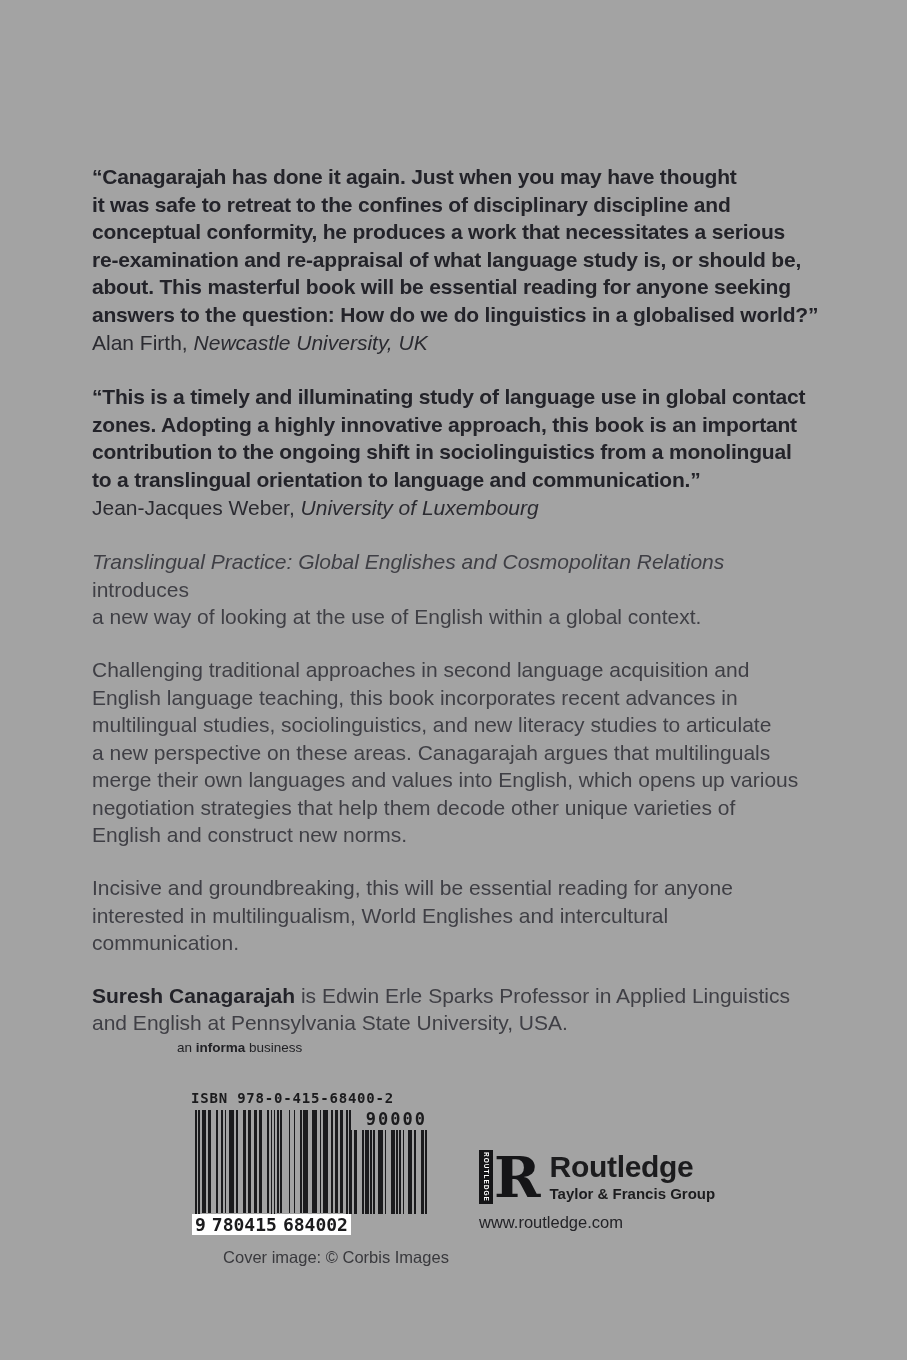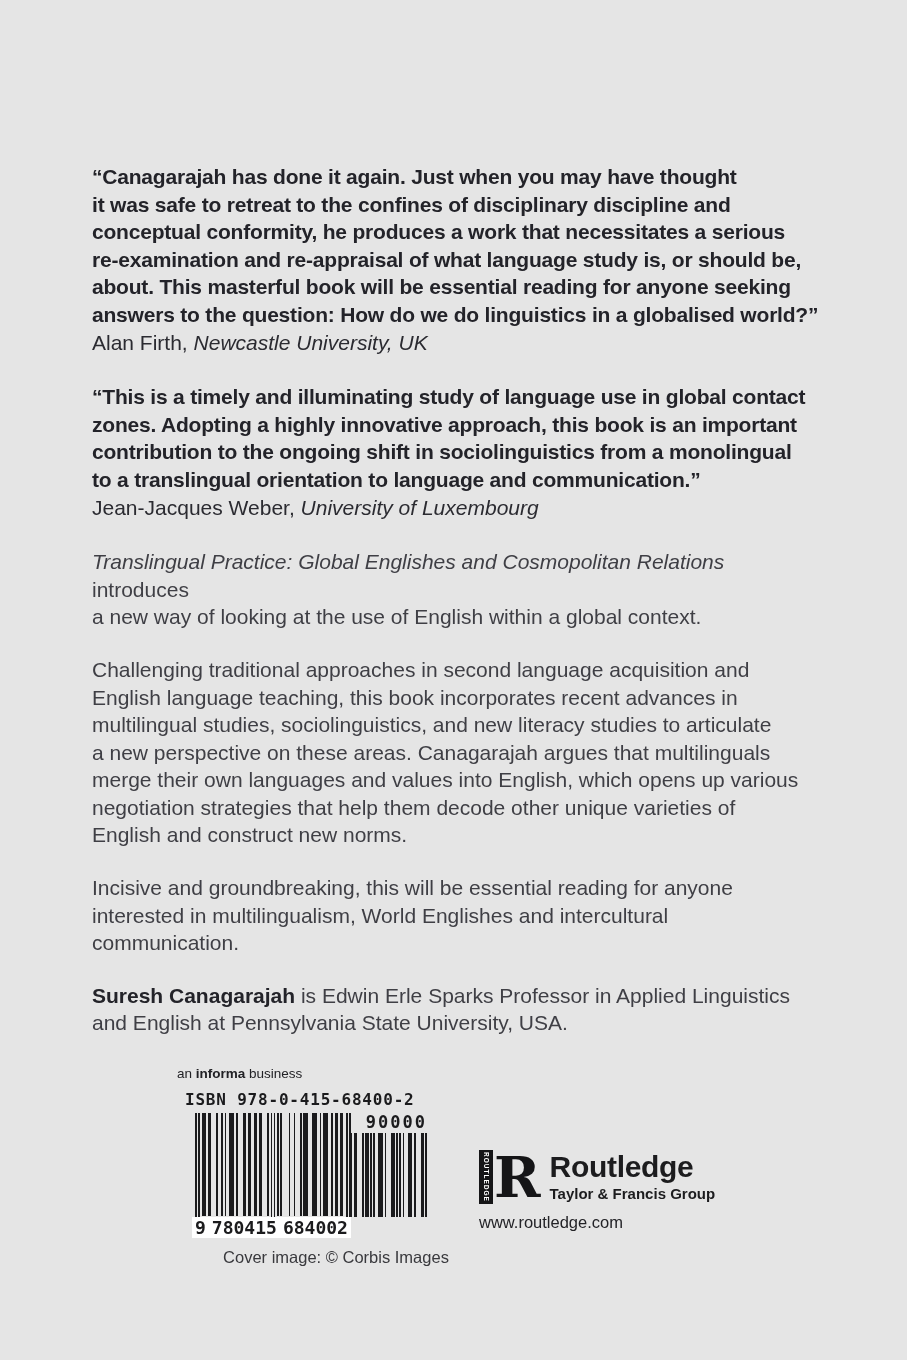--- a/index.html
+++ b/index.html
@@ -1,19 +1,19 @@
 <!DOCTYPE html>
 <html><head>
 <meta charset="utf-8">
 <style>
   html, body { margin:0; padding:0; background:#ffffff; }
   .page {
     position:relative;
     width:907px; height:1360px;
-    background:#e5e5e5;
+    background:#a3a3a3;
     margin:0 auto;
     overflow:hidden;
     font-family:"Liberation Sans","DejaVu Sans",sans-serif;
   }
   .content {
     position:absolute; left:92px; top:163px; width:732px;
   }
   .quote-lines {
     font-weight:700; font-size:21px; line-height:27.6px;
     letter-spacing:-0.2px; color:#232329; white-space:pre-line;
@@ -27,30 +27,30 @@
     font-size:21px; line-height:27.6px; color:#3f3f45;
     white-space:pre-line; font-weight:400; margin:0 0 25px 0;
   }
   .title-italic { font-style:italic; }
   .bio-name { font-weight:700; color:#232329; }
   .category {
     font-size:19px; letter-spacing:1.2px; color:#3a3a3f; margin-top:23px;
   }
   
   .imprint {
-    position:absolute; left:177px; top:1066px;
+    position:absolute; left:177px; top:1040px;
     font-size:13.5px; color:#222226;
   }
   .imprint .bold { font-weight:700; }
   
   .barcode { position:absolute; left:185px; top:1090px; width:265px; }
   .isbn-label {
     font-family:"DejaVu Sans Mono","Liberation Mono",monospace;
-    font-size:16px; font-weight:700; letter-spacing:0.8px;
-    color:#1b1b1d; white-space:nowrap;
+    font-size:14px; font-weight:700; letter-spacing:0.8px;
+    color:#1b1b1d; margin-left:6px; white-space:nowrap;
   }
   .bars-row { position:relative; height:128px; margin-top:4px; }
   .main-bars { position:absolute; left:10px; top:0; }
   svg.bars rect { fill:#1b1b1d; }
   .human {
     position:absolute; left:-4px; top:104px; white-space:nowrap;
     font-family:"DejaVu Sans Mono","Liberation Mono",monospace;
     font-size:18px; font-weight:700; color:#1b1b1d;margin-left:11px;
   }
   .human span { background:#ffffff; padding:0 3px; }

